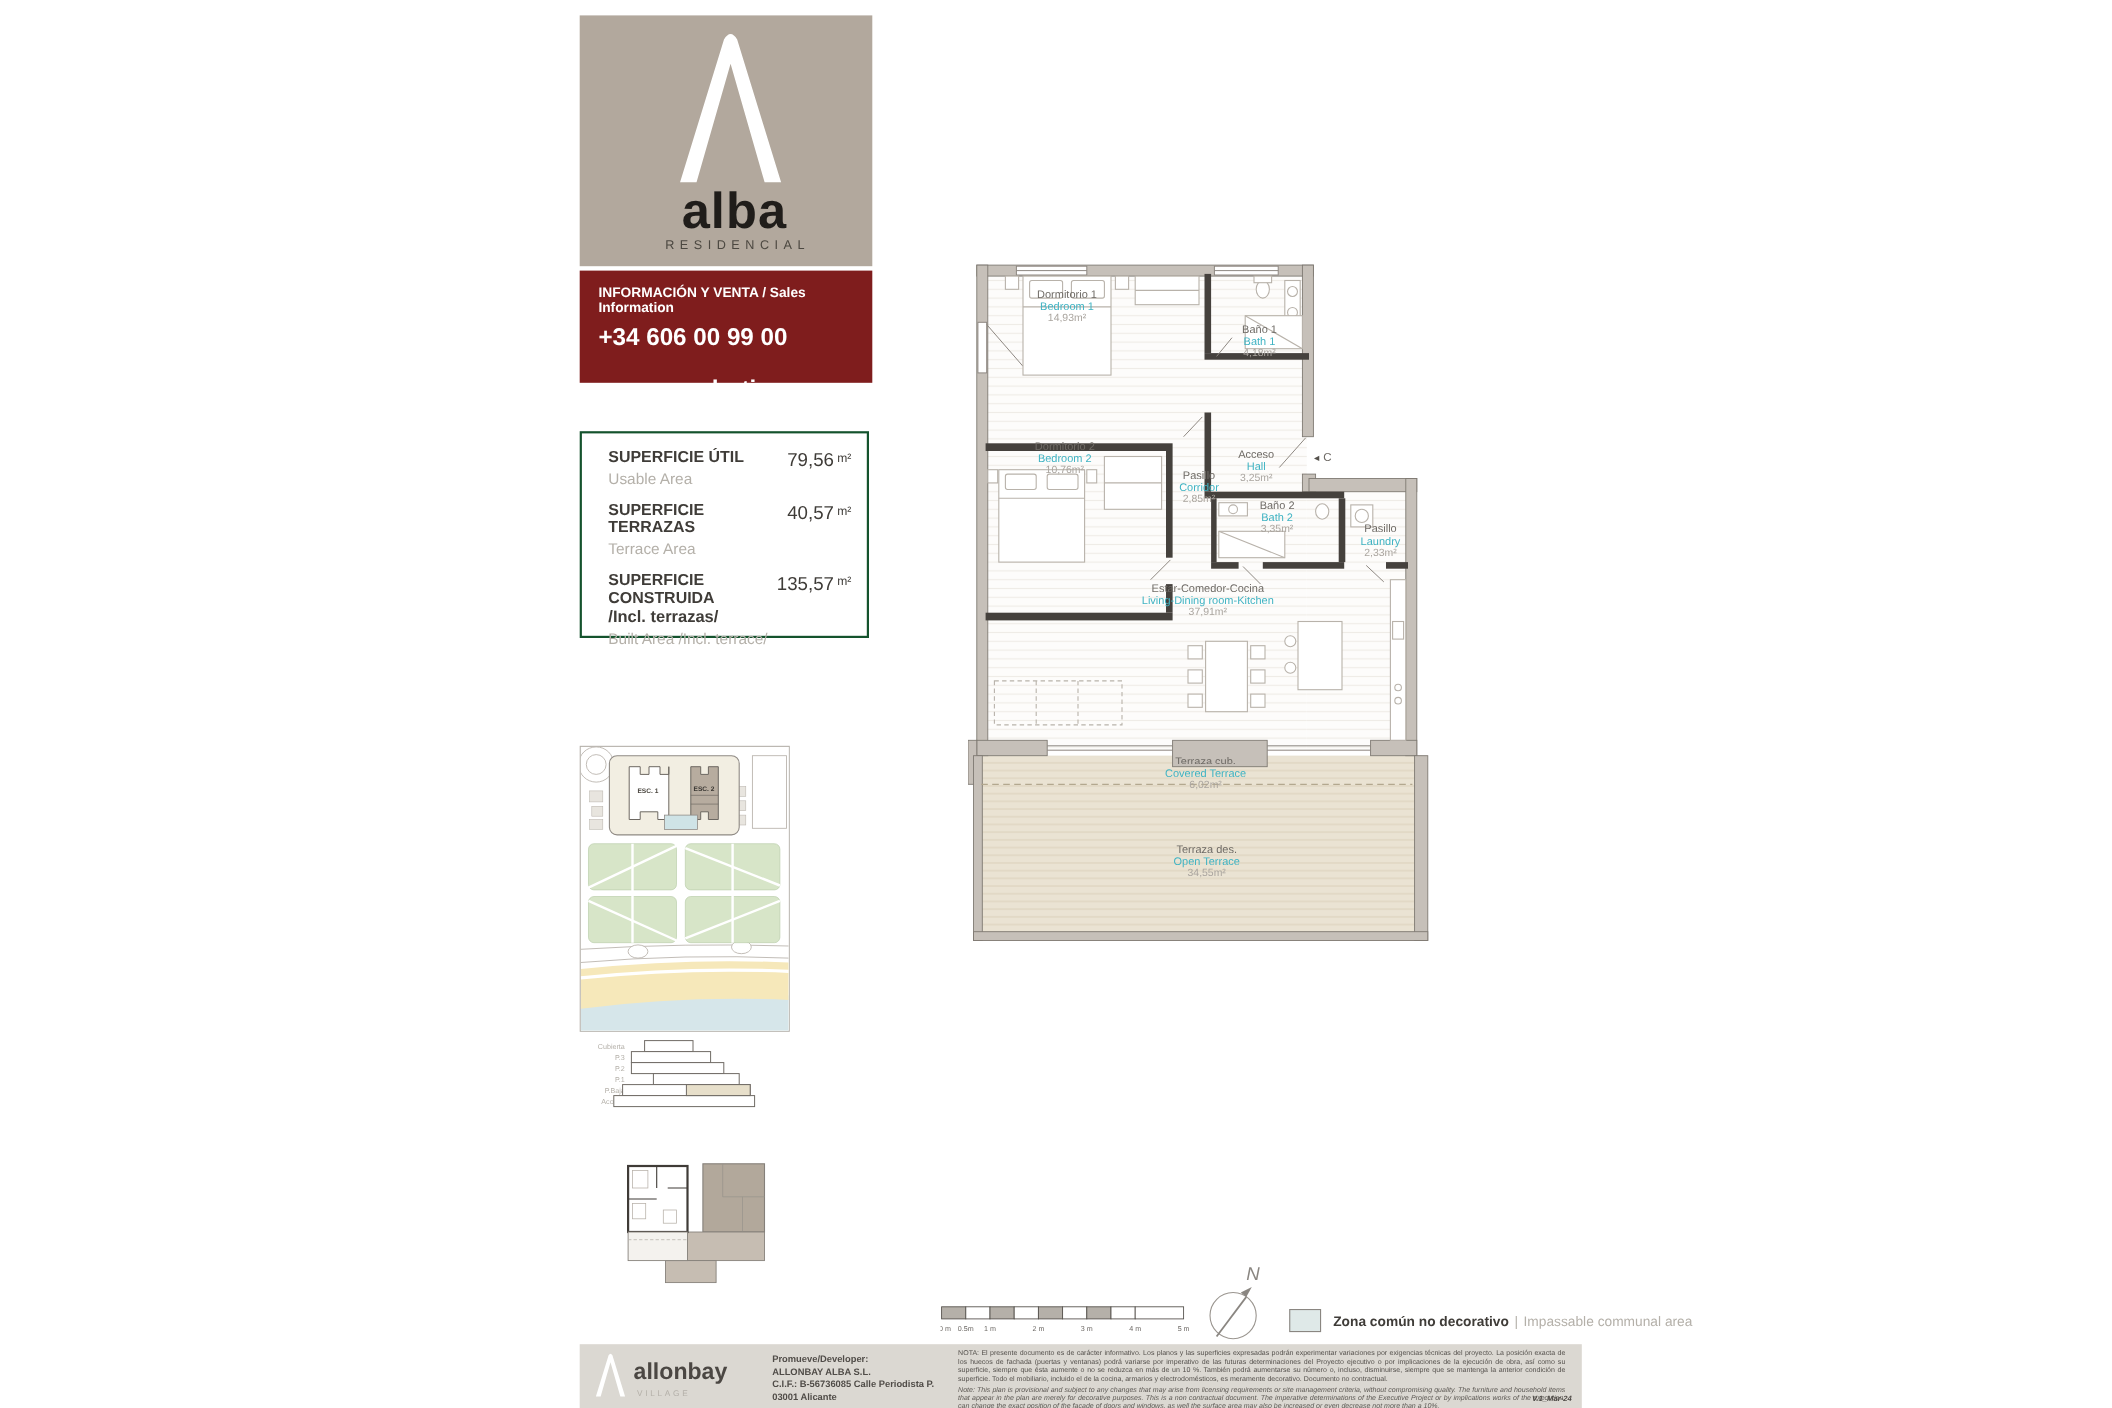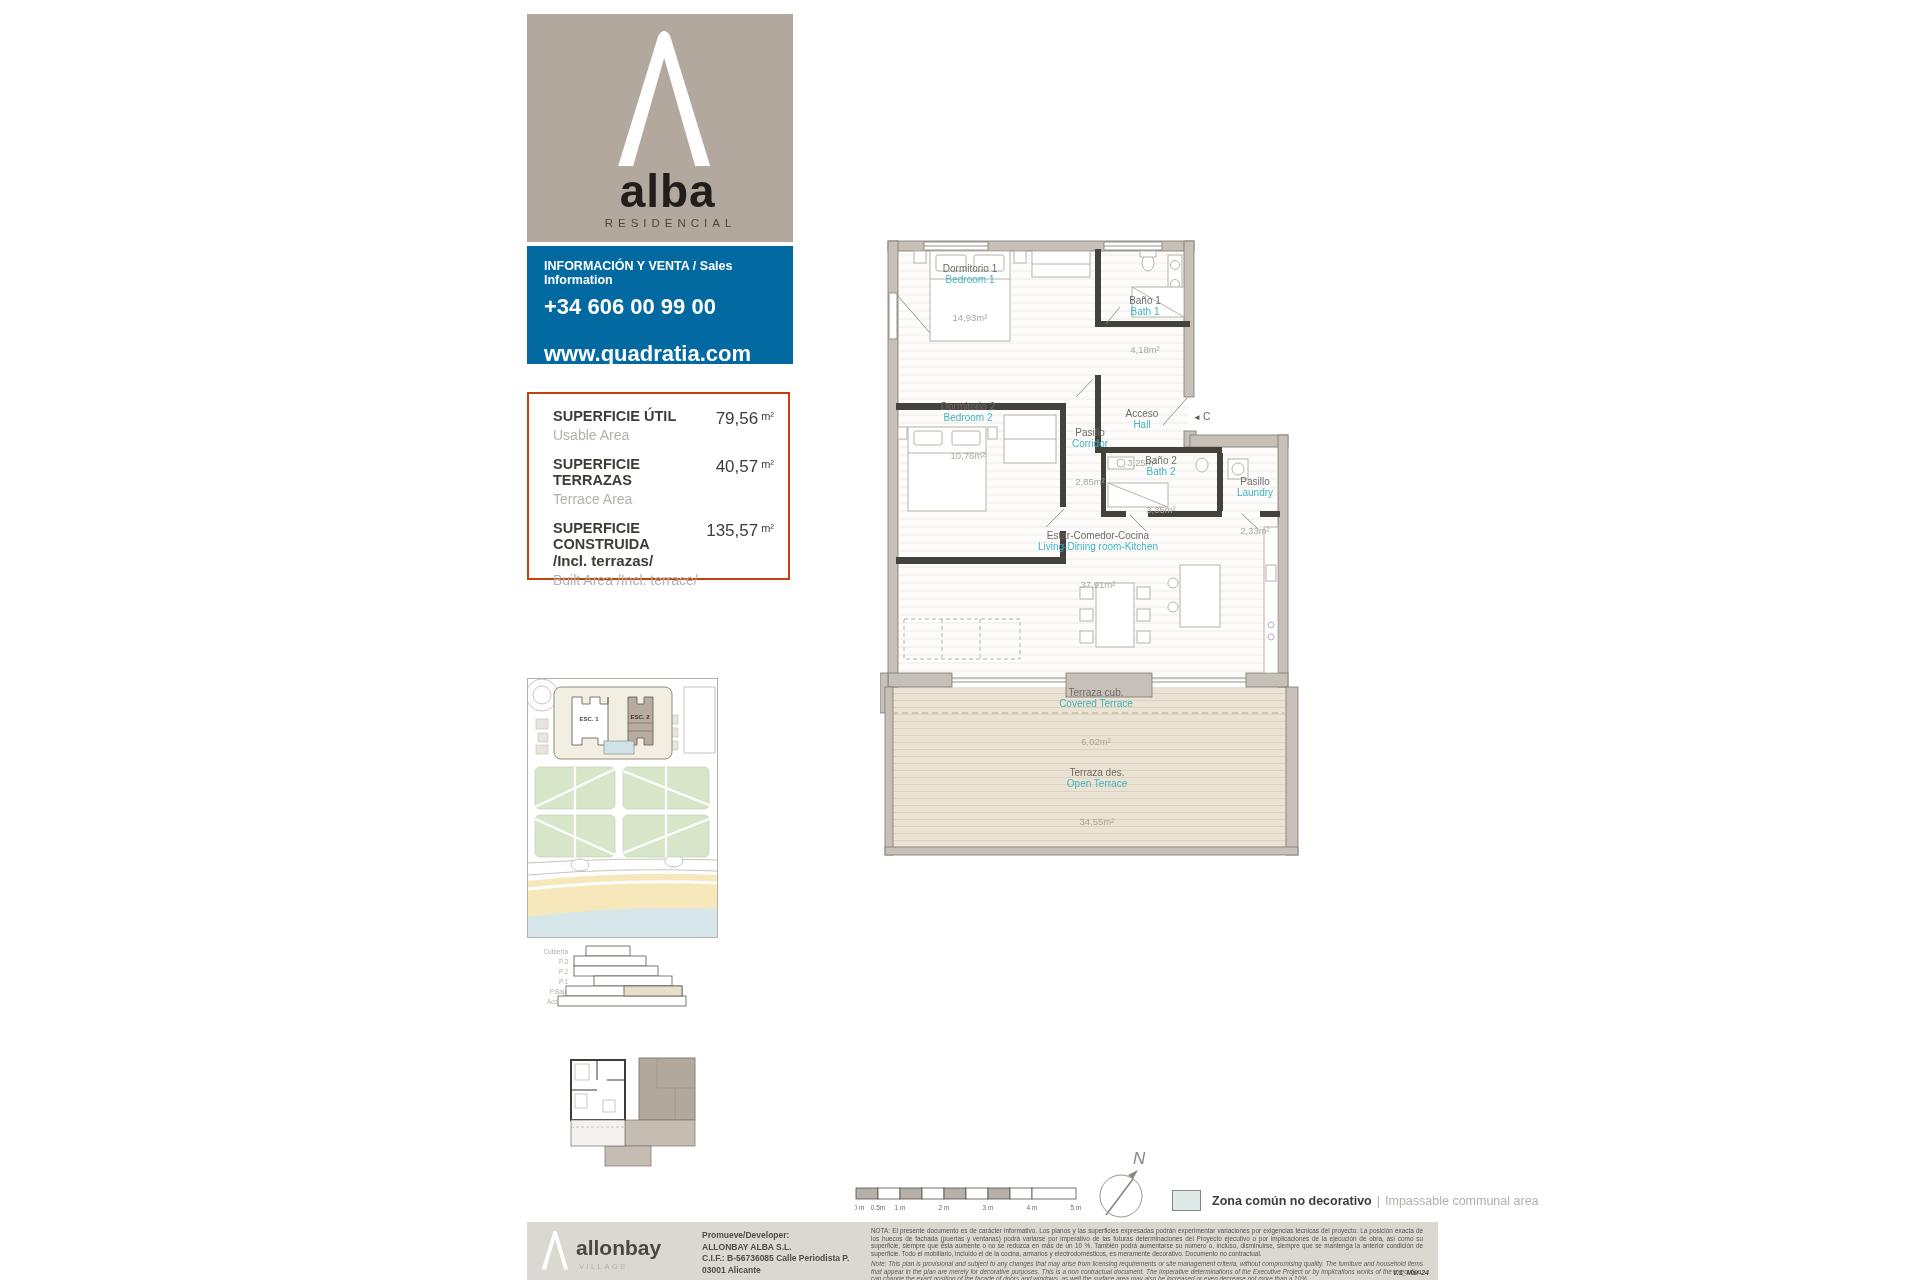--- a/index.html
+++ b/index.html
@@ -7,52 +7,52 @@
         font-family:"Liberation Sans",sans-serif;color:#3f3c38;}
 
   
   .brand{position:absolute;left:527px;top:14px;width:266px;}
   .brand-top{position:relative;background:#b2a89d;height:228px;}
   .brand-a{position:absolute;left:50%;top:16px;transform:translateX(-46%);}
   .brand-name{position:absolute;left:50%;top:150px;transform:translateX(-42%);
               font-size:46px;font-weight:bold;color:#201d1a;letter-spacing:1px;}
   .brand-tagline{position:absolute;left:50%;top:203px;transform:translateX(-42%);
               font-size:11.5px;letter-spacing:5px;color:#4c4841;}
-  .brand-bottom{background:#0369a1;margin-top:4px;height:118px;color:#fff;
+  .brand-bottom{background:#7f1d1d;margin-top:4px;height:102px;color:#fff;
               padding:13px 0 0 17px;box-sizing:border-box;}
   .brand-info{font-size:12.5px;font-weight:bold;}
   .brand-phone{font-size:22px;font-weight:bold;margin-top:7px;}
   .brand-web{font-size:22px;font-weight:bold;margin-top:21px;}
 
   
   .unit-title{position:absolute;left:527px;top:348px;width:300px;}
   .unit-title .es{font-size:19px;font-weight:bold;color:#3f3c38;}
   .unit-title .en{font-size:16px;color:#b4b0a9;margin-top:3px;}
   .area-box{position:absolute;left:527px;top:392px;width:263px;height:188px;
-            border:2px solid #c2410c;box-sizing:border-box;padding:14px 14px 0 24px;}
+            border:2px solid #14532d;box-sizing:border-box;padding:14px 14px 0 24px;}
   .area-row{display:flex;justify-content:space-between;margin-bottom:13px;}
   .area-row .es{font-size:14.5px;font-weight:bold;color:#3f3c38;}
   .area-row .es2{font-size:15px;font-weight:bold;color:#3f3c38;}
   .area-row .en{font-size:14px;color:#b4b0a9;margin-top:3px;}
   .area-val{font-size:17px;color:#3f3c38;white-space:nowrap;padding-top:1px;}
   .area-val .u{font-size:11px;vertical-align:4px;margin-left:3px;}
 
   
   .site-plan{position:absolute;left:527px;top:678px;width:189px;height:258px;
              border:1px solid #b5b1aa;}
   .section-fig{position:absolute;left:522px;top:942px;width:185px;height:75px;}
   .key-plan{position:absolute;left:555px;top:1038px;width:165px;height:135px;}
   .main-plan{position:absolute;left:880px;top:235px;width:440px;height:640px;}
 
   
   .room-label{position:absolute;width:190px;transform:translateX(-50%);
               text-align:center;line-height:10.5px;pointer-events:none;}
   .room-label .es{display:block;font-size:10px;color:#6f6b66;}
   .room-label .en{display:block;font-size:10px;color:#3fb3c3;}
-  .room-label .ar{display:block;font-size:9.5px;color:#aaa59f;margin-top:28px;}
+  .room-label .ar{display:block;font-size:9.5px;color:#aaa59f;}
   .r0{left:970px;top:264px;} .r1{left:1145px;top:296px;} .r2{left:968px;top:402px;}
   .r3{left:1090px;top:428px;} .r4{left:1142px;top:409px;} .r5{left:1161px;top:456px;}
   .r6{left:1255px;top:477px;} .r7{left:1098px;top:531px;} .r8{left:1096px;top:688px;}
   .r9{left:1097px;top:768px;}
   .entrance{position:absolute;left:1193px;top:410px;font-size:10.5px;color:#6f6b66;}
   .entrance .arrow{font-size:8px;margin-right:2px;color:#55514c;}
 
   
   .scale{position:absolute;left:855px;top:1186px;}
   .compass{position:absolute;left:1093px;top:1146px;}

